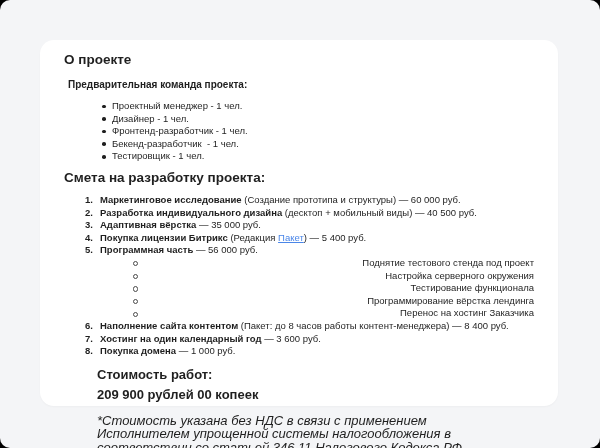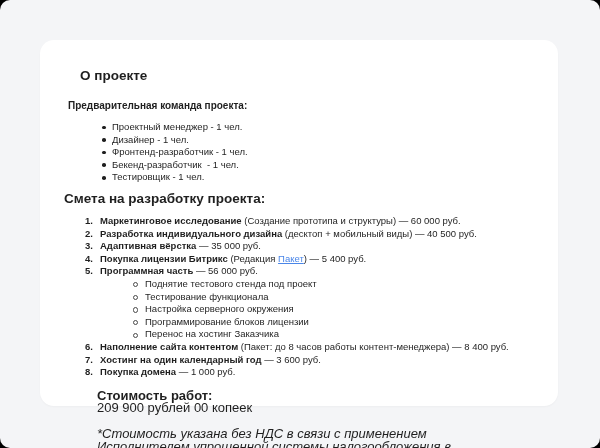--- a/index.html
+++ b/index.html
@@ -6,43 +6,43 @@
   .screen{
     position:relative;width:600px;height:448px;background:#f4f5f7;
     border-radius:10px;overflow:hidden;
     font-family:"Liberation Sans",sans-serif;color:#1f1f1f;
   }
   .card{
     position:absolute;left:40px;top:40px;width:518px;height:366px;
     background:#fff;border-radius:14px;box-sizing:border-box;
     padding:12px 24px 0;box-shadow:0 1px 2px rgba(0,0,0,0.03);
   }
-  .doc-title{font-size:13.5px;line-height:16px;font-weight:700;margin:16px;}
+  .doc-title{font-size:13.5px;line-height:16px;font-weight:700;margin:0;}
   .team-heading{font-size:10px;line-height:12px;font-weight:700;margin:11px 0 0 4px;}
   .team-list{list-style:none;margin:9px 0 6px 38px;padding:0;}
   .team-list li{position:relative;padding-left:10px;font-size:9.5px;line-height:12.6px;}
   .team-list li::before{
     content:"";position:absolute;left:0;top:4.6px;width:3.6px;height:3.6px;
     border-radius:50%;background:#1f1f1f;
   }
   .smeta-heading{font-size:13.5px;line-height:17px;font-weight:700;margin:6px 0 8px 0;}
   .est-list{list-style:none;margin:4px 0 0 21px;padding:0;}
   .est-list > li{position:relative;padding-left:15px;font-size:9.5px;line-height:12.6px;}
   .est-list .num{position:absolute;left:0;top:0;font-weight:700;}
   .est-list b{font-weight:700;}
-  .sub-list{list-style:none;margin:0 0 0 33px;padding:0;}
+  .sub-list{list-style:none;margin:0 0 0 33px;padding:0;text-align:right;}
   .sub-list li{position:relative;padding-left:12px;font-size:9.5px;line-height:12.6px;font-weight:400;}
   .sub-list li::before{
     content:"";position:absolute;left:0;top:4.2px;width:3.2px;height:3.2px;
     border:1px solid #4a4a4a;border-radius:50%;background:transparent;box-sizing:content-box;
   }
   a.doc-link{color:#4a86e8;text-decoration:underline;cursor:pointer;}
   .cost-block{margin:11px 0 0 33px;font-size:13px;line-height:12.6px;}
   .cost-heading{font-weight:700;}
-  .cost-amount{font-weight:400;}
+  .cost-amount{font-weight:700;margin-top:8px;}
   .cost-note{font-style:italic;max-width:376px;line-height:13.4px;margin-top:12px;}
 </style>
 </head>
 <body>
 
 <div class="screen">
   <div class="card">
 
     <h1 class="doc-title">О проекте</h1>
 
@@ -68,23 +68,23 @@
       <li>
         <span class="num">3.</span><b>Адаптивная вёрстка</b><span> — 35 000 руб.</span>
       </li>
       <li>
         <span class="num">4.</span><b>Покупка лицензии Битрикс</b><span> (Редакция </span><a class="doc-link">Пакет</a><span>) — 5 400 руб.</span>
       </li>
       <li>
         <span class="num">5.</span><b>Программная часть</b><span> — 56 000 руб.</span>
         <ul class="sub-list">
           <li>Поднятие тестового стенда под проект</li>
+          <li>Настройка серверного окружения</li>
           <li>Тестирование функционала</li>
-          <li>Настройка серверного окружения</li>
-          <li>Программирование блоков лицензии</li>
+          <li>Программирование вёрстка лендинга</li>
           <li>Перенос на хостинг Заказчика</li>
         </ul>
       </li>
       <li>
         <span class="num">6.</span><b>Наполнение сайта контентом</b><span> (Пакет: до 8 часов работы контент-менеджера) — 8 400 руб.</span>
       </li>
       <li>
         <span class="num">7.</span><b>Хостинг на один календарный год</b><span> — 3 600 руб.</span>
       </li>
       <li>

